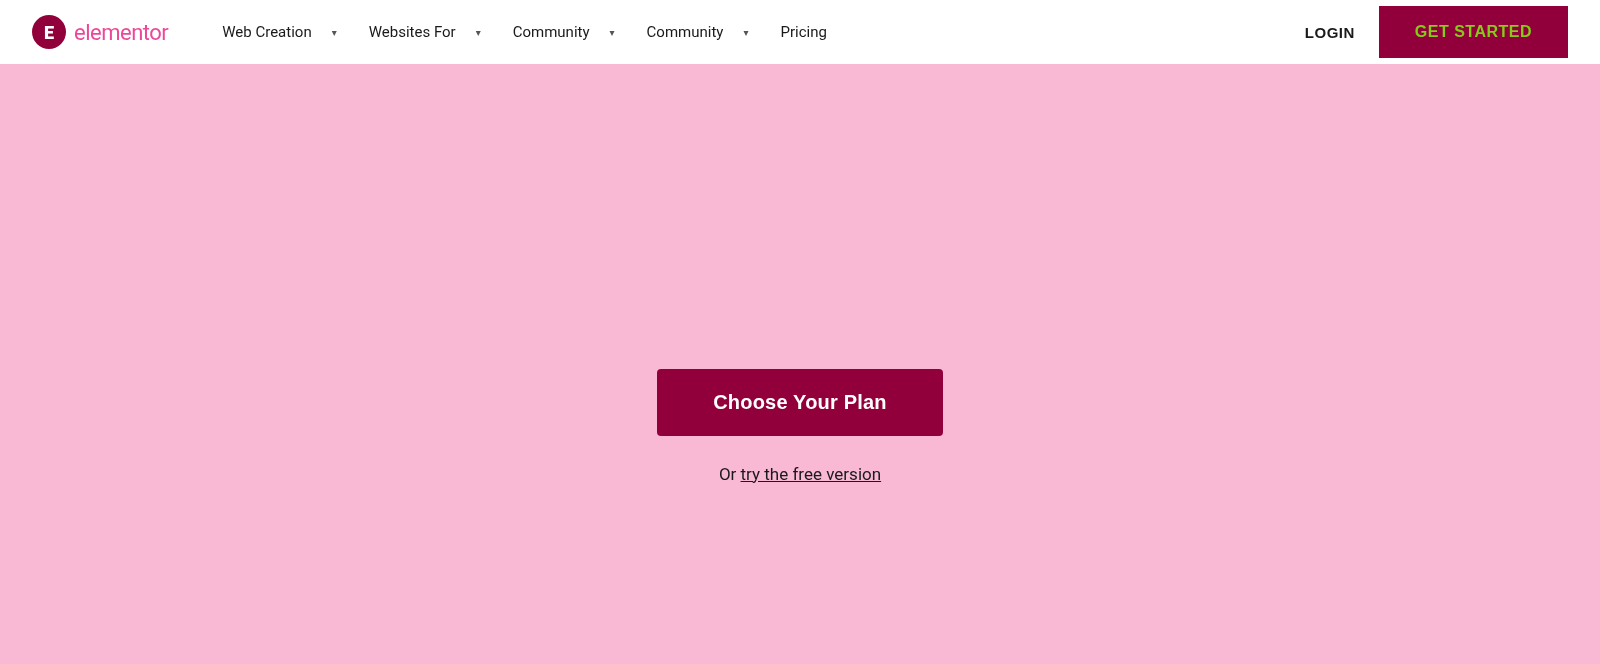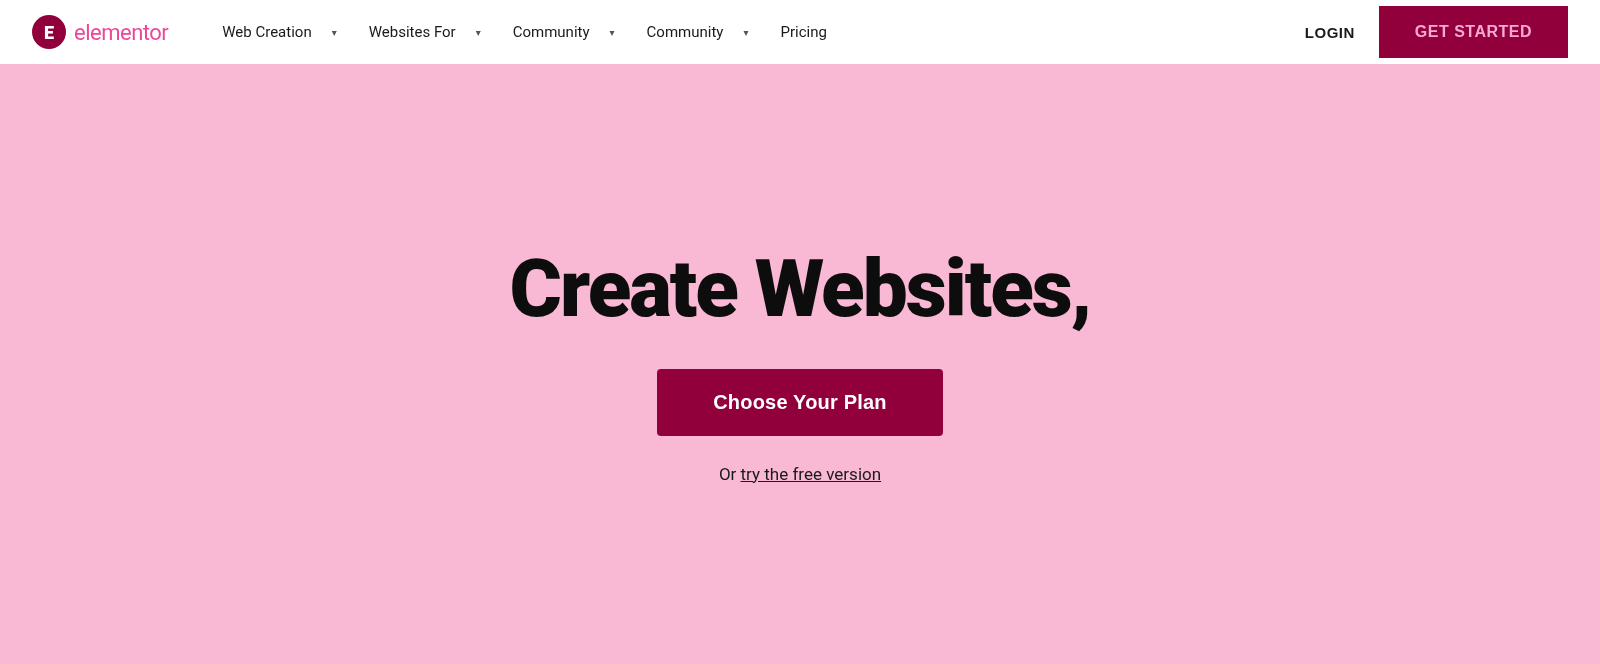--- a/index.html
+++ b/index.html
@@ -94,21 +94,21 @@
       border: none;
       cursor: pointer;
       letter-spacing: 0.5px;
     }
 
     .get-started-btn {
       padding: 0 36px;
       height: 52px;
       font-size: 16px;
       font-weight: 700;
-      color: #f9a8d4;
+      color: #84cc16;
       background: #92003b;
       border: none;
       cursor: pointer;
       letter-spacing: 0.5px;
       text-transform: uppercase;
       white-space: nowrap;
     }
 
     
     .hero {
@@ -196,19 +196,19 @@
   </div>
 
   <div class="nav-right">
     <button class="login-btn">LOGIN</button>
     <button class="get-started-btn">GET STARTED</button>
   </div>
 </nav>
 
 <section class="hero">
   <h1 class="hero-title">
-    <span>Create Websites,</span><br>
+    <br>
   </h1>
   <button class="choose-plan-btn">Choose Your Plan</button>
   <p class="free-version">
     <span>Or </span><a>try the free version</a>
   </p>
 </section>
 
 </body></html>

